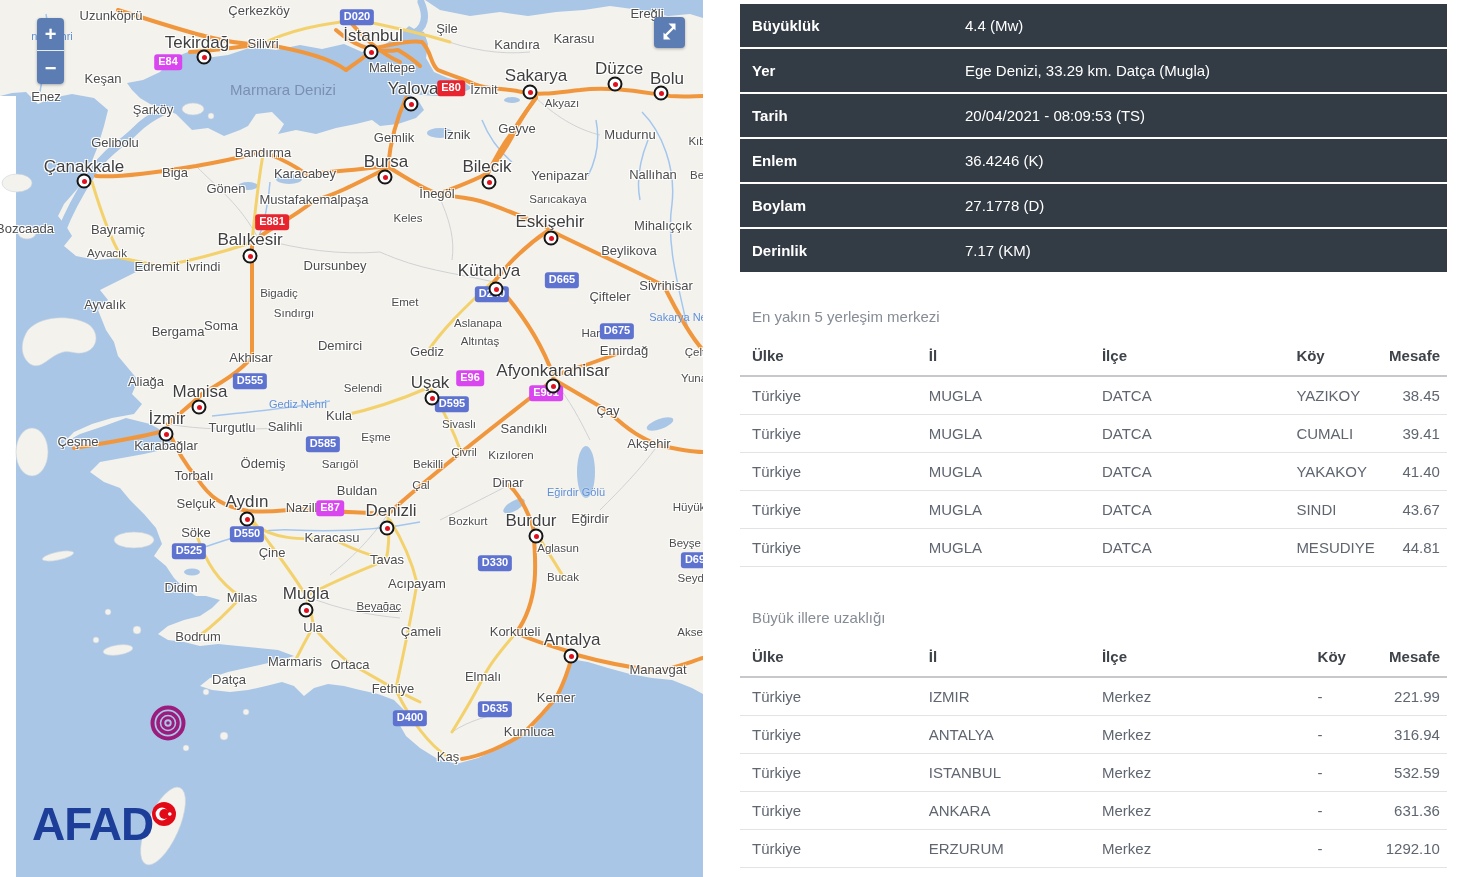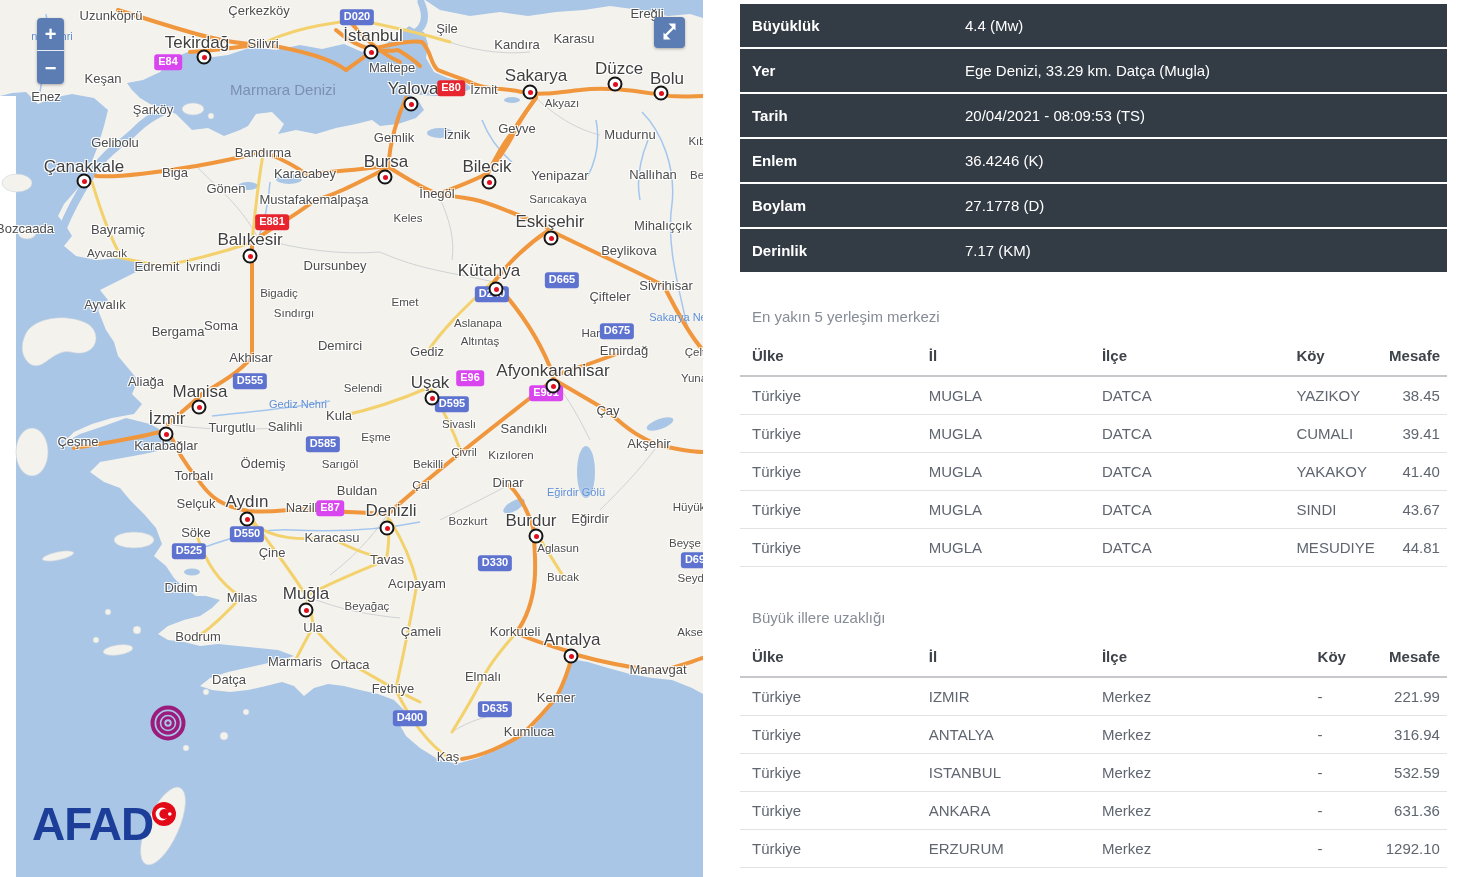--- a/index.html
+++ b/index.html
@@ -317,21 +317,21 @@
         <span class="maplabel s-sm" style="left: 511px; top: 455px;">Kızıloren</span>
         <span class="maplabel s-sm" style="left: 421px; top: 485px;">Çal</span>
         <span class="maplabel s-sm" style="left: 468px; top: 521px;">Bozkurt</span>
         <span class="maplabel s-sm" style="left: 558px; top: 548px;">Aglasun</span>
         <span class="maplabel s-sm" style="left: 563px; top: 577px;">Bucak</span>
         <span class="maplabel s-sm" style="left: 689px; top: 507px;">Hüyük</span>
         <span class="maplabel s-sm" style="left: 685px; top: 543px;">Beyşe</span>
         <span class="maplabel s-sm" style="left: 692px; top: 578px;">Seydi</span>
         <span class="maplabel s-sm" style="left: 694px; top: 378px;">Yuna</span>
         <span class="maplabel s-sm" style="left: 690px; top: 632px;">Akse</span>
-        <span class="maplabel s-sm" style="left: 367px; top: 606px;">Beyağaç</span>
+        <span class="maplabel s-sm" style="left: 379px; top: 606px; text-decoration: underline;">Beyağaç</span>
         <span class="shield sh-blue" style="left: 357px; top: 17px;">D020</span>
         <span class="shield sh-green" style="left: 168px; top: 62px;">E84</span>
         <span class="shield sh-red" style="left: 451px; top: 88px;">E80</span>
         <span class="shield sh-red" style="left: 272px; top: 222px;">E881</span>
         <span class="shield sh-blue" style="left: 492px; top: 294px;">D240</span>
         <span class="shield sh-blue" style="left: 562px; top: 280px;">D665</span>
         <span class="shield sh-blue" style="left: 617px; top: 331px;">D675</span>
         <span class="shield sh-blue" style="left: 250px; top: 381px;">D555</span>
         <span class="shield sh-green" style="left: 470px; top: 378px;">E96</span>
         <span class="shield sh-green" style="left: 546px; top: 393px;">E981</span>

